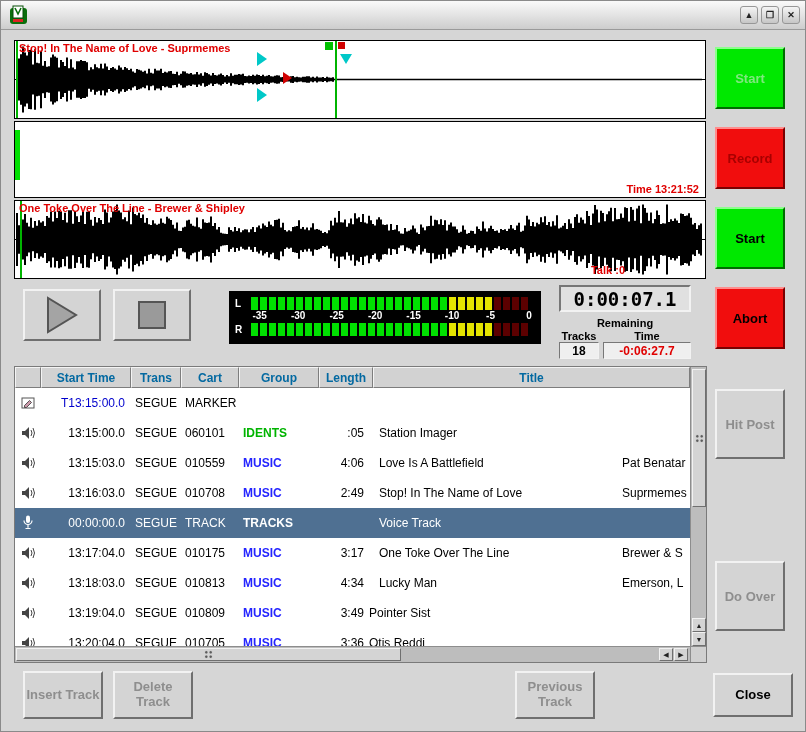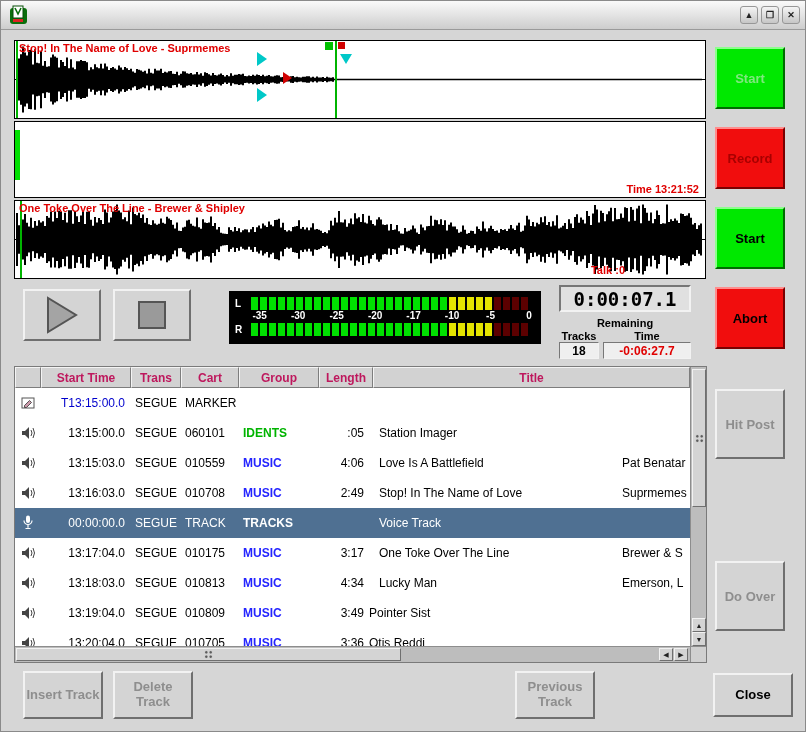--- a/index.html
+++ b/index.html
@@ -66,21 +66,21 @@
   .b-red{background:#f10d0d;border-color:#ff8d8d #7a0000 #7a0000 #ff8d8d;color:#000}
   .b-red.dis{color:#a80000}
   .b-gray{background:#d4d4d4;border-color:#f2f2f2 #6f6f6f #6f6f6f #f2f2f2;color:#000}
   .b-gray.dis{color:#8e8e8e}
 
   
   #table{position:absolute;left:13px;top:365px;width:693px;height:297px;background:#fff;
     border:1px solid #7a7a7a}
   #header{position:absolute;left:0;top:0;width:675px;height:21px;display:flex}
   .hcell{height:21px;background:#d2d2d2;border:1px solid;border-color:#f4f4f4 #7d7d7d #7d7d7d #f4f4f4;
-    font-size:12px;font-weight:bold;color:#be185d;display:flex;align-items:center;justify-content:center;
+    font-size:12px;font-weight:bold;color:#0369a1;display:flex;align-items:center;justify-content:center;
     overflow:hidden;white-space:nowrap}
   #rows{position:absolute;left:0;top:21px;width:675px;height:258px;overflow:hidden;background:#fff}
   .log-row{display:flex;height:30px;align-items:center;font-size:12px;color:#000;background:#fff}
   .log-row.sel{background:#4f7092;color:#fff}
   .c{overflow:hidden;white-space:nowrap;flex-shrink:0}
   .ci{width:26px;display:flex;justify-content:center}
   .cs{width:88px;text-align:right;padding-right:4px}
   .ct{width:50px;padding-left:6px}
   .cc{width:58px;padding-left:6px;font-weight:bold}
   .cg{width:80px;padding-left:6px;font-weight:bold}
@@ -223,21 +223,21 @@
           <div class="seg" style="background: rgb(92, 0, 0);"></div>
           <div class="seg" style="background: rgb(92, 0, 0);"></div>
           <div class="seg" style="background: rgb(92, 0, 0);"></div>
         </div>
     </div>
     <div id="scalebar">
         <span class="mlabel" style="left: 8.69444px;">-35</span>
         <span class="mlabel" style="left: 47.1667px;">-30</span>
         <span class="mlabel" style="left: 85.6389px;">-25</span>
         <span class="mlabel" style="left: 124.111px;">-20</span>
-        <span class="mlabel" style="left: 162.583px;">-17</span>
+        <span class="mlabel" style="left: 162.583px;">-15</span>
         <span class="mlabel" style="left: 201.056px;">-10</span>
         <span class="mlabel" style="left: 239.528px;">-5</span>
         <span class="mlabel" style="left: 278px;">0</span>
       </div>
     <div class="ledrow">
       <span class="ledlbl">R</span>
       <div id="meter-r" style="display:flex">
           <div class="seg" style="background: rgb(0, 224, 0);"></div>
           <div class="seg" style="background: rgb(0, 224, 0);"></div>
           <div class="seg" style="background: rgb(0, 224, 0);"></div>

